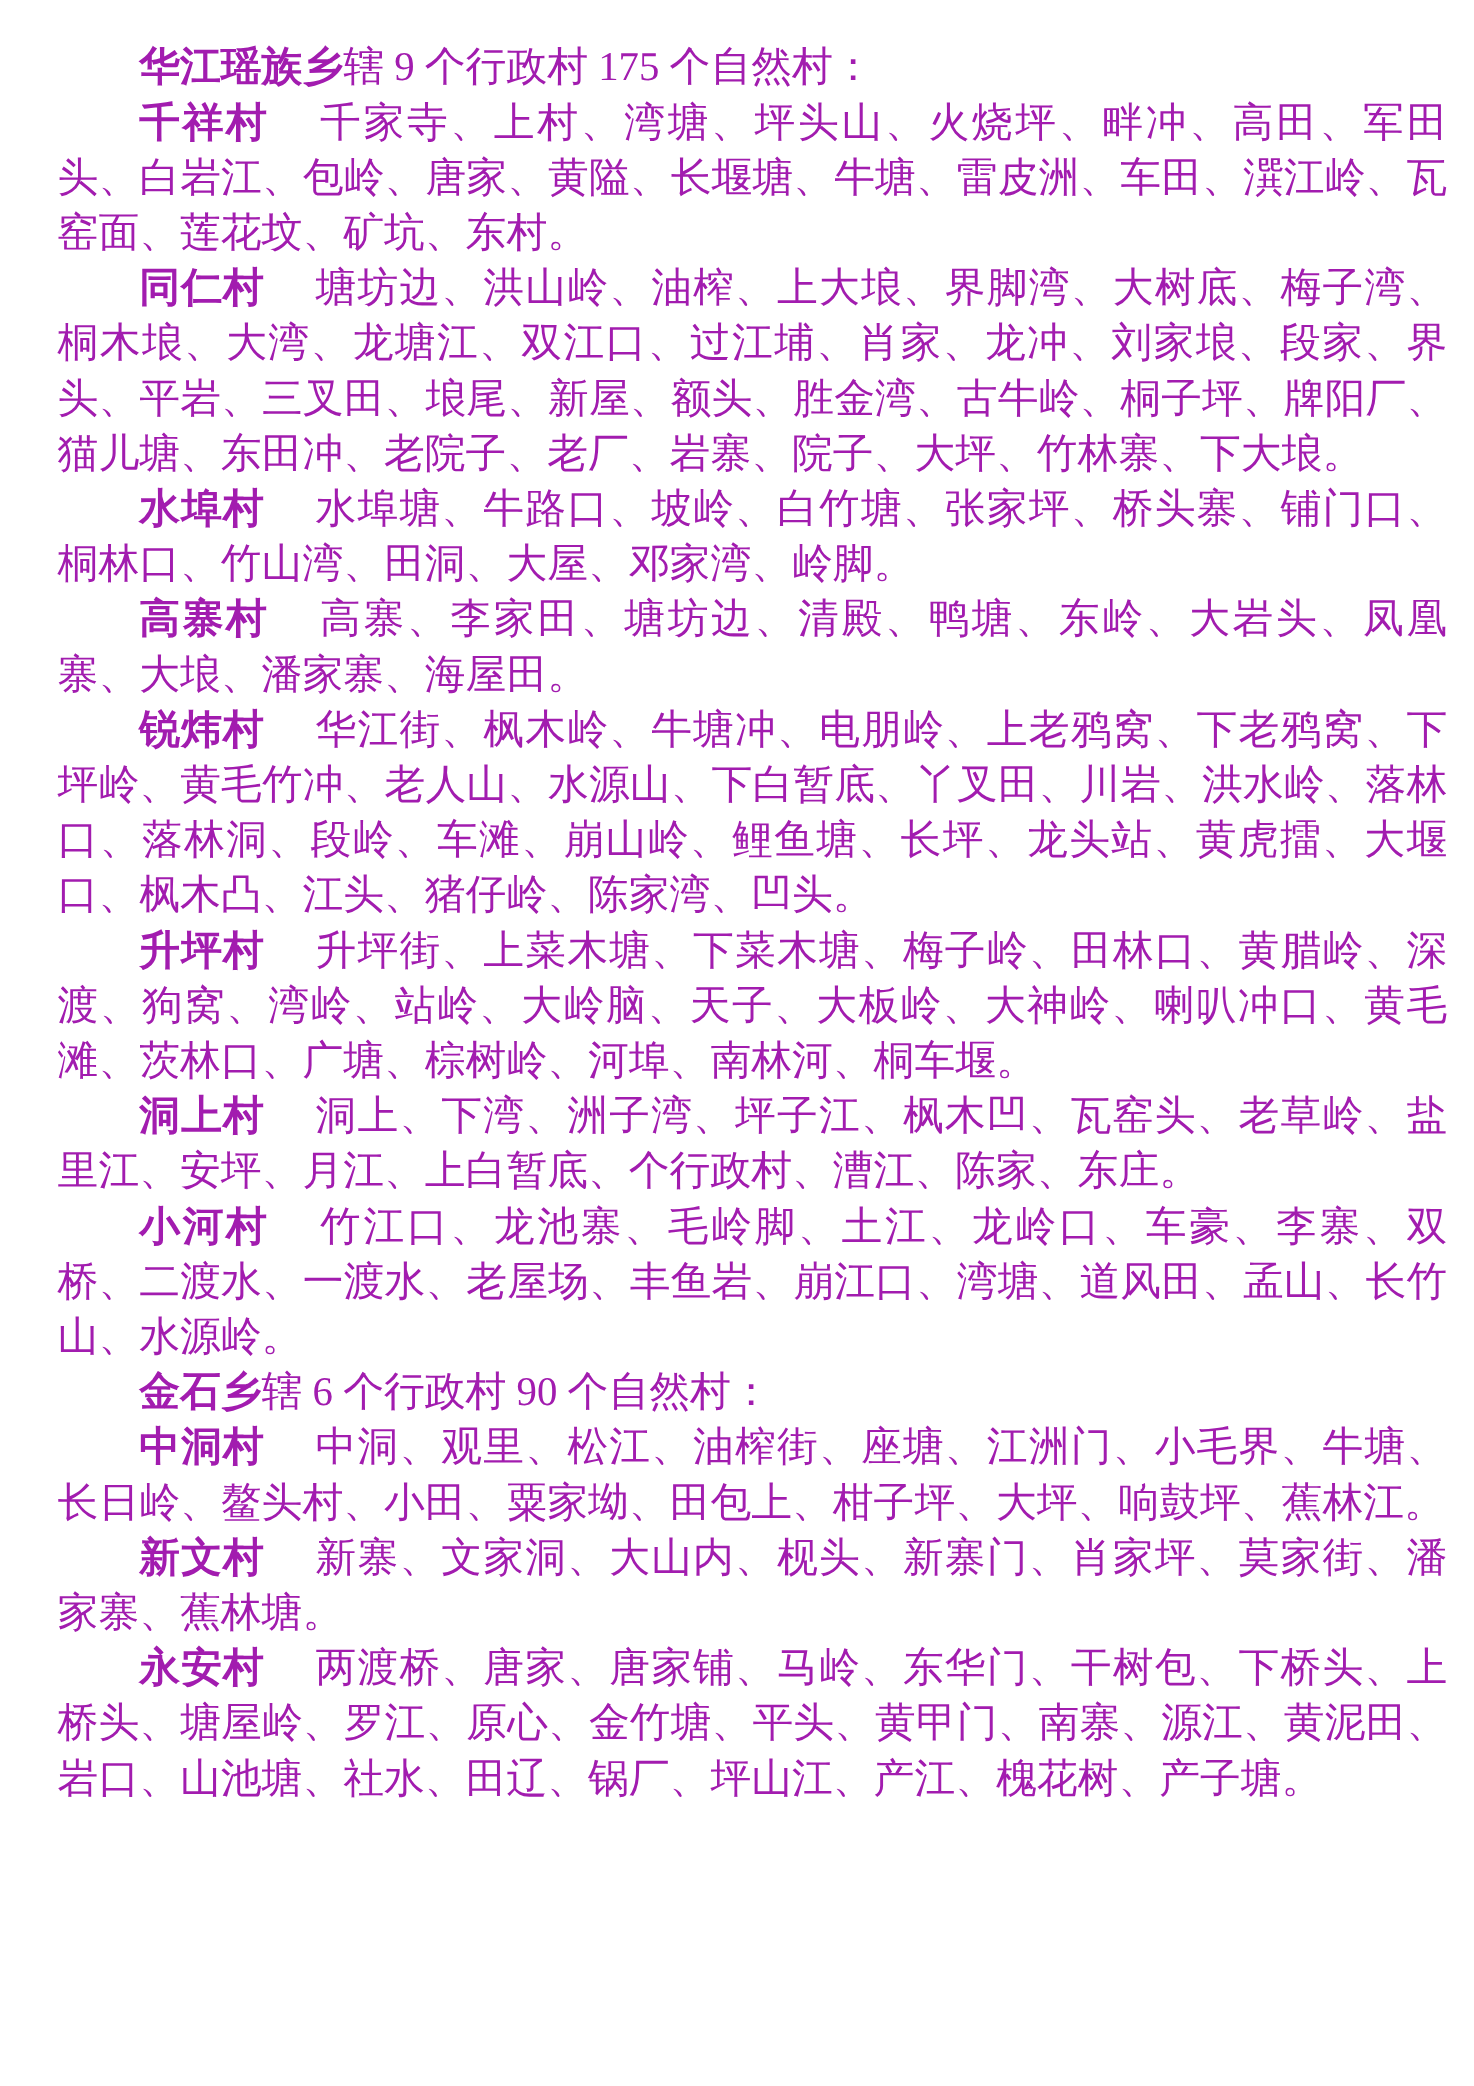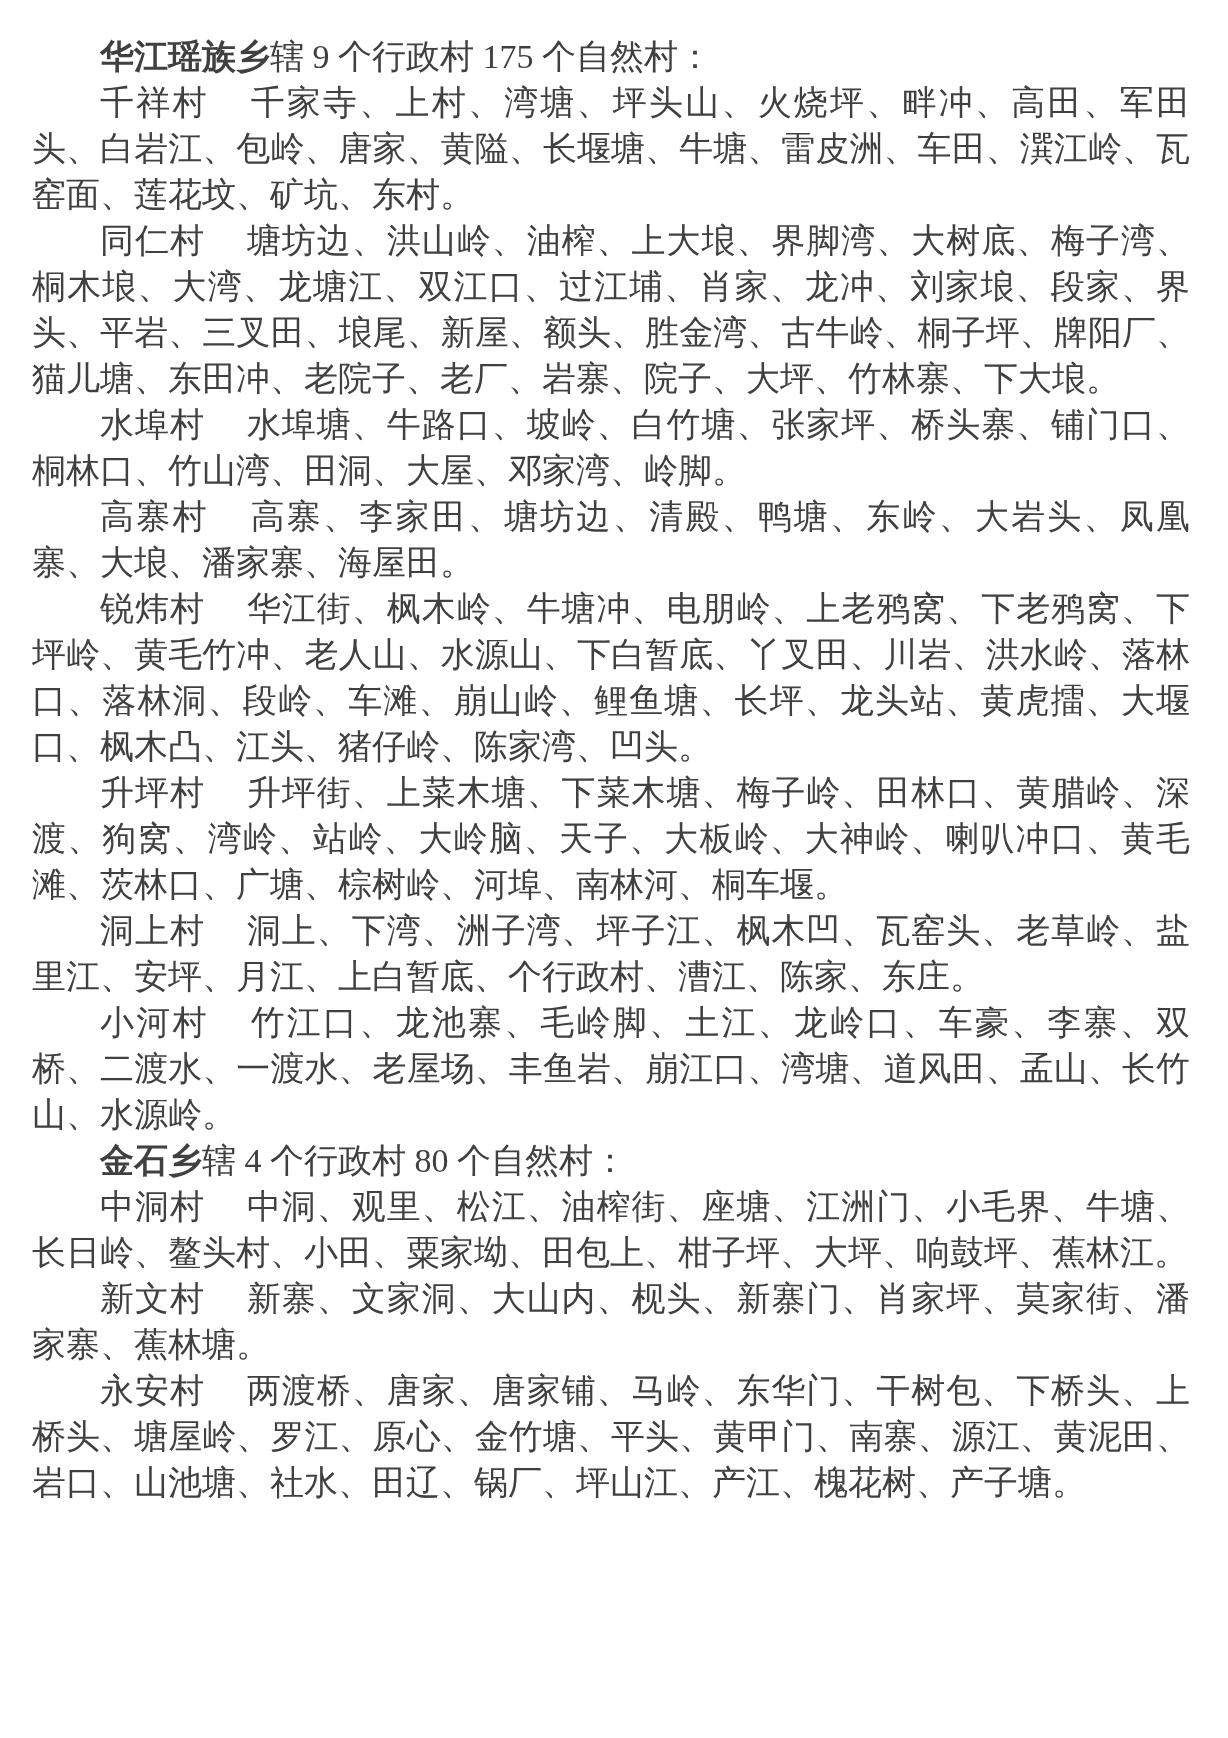--- a/index.html
+++ b/index.html
@@ -8,36 +8,36 @@
     background: #ffffff;
   }
   body {
     width: 1228px;
     height: 1738px;
     position: relative;
     font-family: "Liberation Serif", "DejaVu Serif", serif;
   }
   .doc {
     position: absolute;
-    left: 32px;
+    left: 48px;
     top: 34px;
     width: 1158px;
-    color: #404040;
+    color: #a21caf;
     font-size: 34px;
     line-height: 46px;
     text-align: justify;
     text-justify: inter-ideograph;
   }
   .para {
     margin: 0;
     padding: 0;
     text-indent: 68px;
   }
   .vname {
-    font-weight: normal;
+    font-weight: bold;
     margin-right: 42px;
   }
   .hbold {
     font-weight: bold;
   }
 </style>
 </head>
 <body>
 
 <div class="doc">
@@ -54,21 +54,21 @@
   <p class="para"><span class="vname">高寨村</span><span>高寨、李家田、塘坊边、清殿、鸭塘、东岭、大岩头、凤凰寨、大埌、潘家寨、海屋田。</span></p>
 
   <p class="para"><span class="vname">锐炜村</span><span>华江街、枫木岭、牛塘冲、电朋岭、上老鸦窝、下老鸦窝、下坪岭、黄毛竹冲、老人山、水源山、下白暂底、丫叉田、川岩、洪水岭、落林口、落林洞、段岭、车滩、崩山岭、鲤鱼塘、长坪、龙头站、黄虎擂、大堰口、枫木凸、江头、猪仔岭、陈家湾、凹头。</span></p>
 
   <p class="para"><span class="vname">升坪村</span><span>升坪街、上菜木塘、下菜木塘、梅子岭、田林口、黄腊岭、深渡、狗窝、湾岭、站岭、大岭脑、天子、大板岭、大神岭、喇叭冲口、黄毛滩、茨林口、广塘、棕树岭、河埠、南林河、桐车堰。</span></p>
 
   <p class="para"><span class="vname">洞上村</span><span>洞上、下湾、洲子湾、坪子江、枫木凹、瓦窑头、老草岭、盐里江、安坪、月江、上白暂底、个行政村、漕江、陈家、东庄。</span></p>
 
   <p class="para"><span class="vname">小河村</span><span>竹江口、龙池寨、毛岭脚、土江、龙岭口、车豪、李寨、双桥、二渡水、一渡水、老屋场、丰鱼岩、崩江口、湾塘、道风田、孟山、长竹山、水源岭。</span></p>
 
-  <p class="para"><span class="hbold">金石乡</span><span>辖 4 个行政村 80 个自然村：</span></p>
+  <p class="para"><span class="hbold">金石乡</span><span>辖 6 个行政村 90 个自然村：</span></p>
 
   <p class="para"><span class="vname">中洞村</span><span>中洞、观里、松江、油榨街、座塘、江洲门、小毛界、牛塘、长日岭、鳌头村、小田、粟家坳、田包上、柑子坪、大坪、响鼓坪、蕉林江。</span></p>
 
   <p class="para"><span class="vname">新文村</span><span>新寨、文家洞、大山内、枧头、新寨门、肖家坪、莫家街、潘家寨、蕉林塘。</span></p>
 
   <p class="para"><span class="vname">永安村</span><span>两渡桥、唐家、唐家铺、马岭、东华门、干树包、下桥头、上桥头、塘屋岭、罗江、原心、金竹塘、平头、黄甲门、南寨、源江、黄泥田、岩口、山池塘、社水、田辽、锅厂、坪山江、产江、槐花树、产子塘。</span></p>
 
 
 </div>
 

